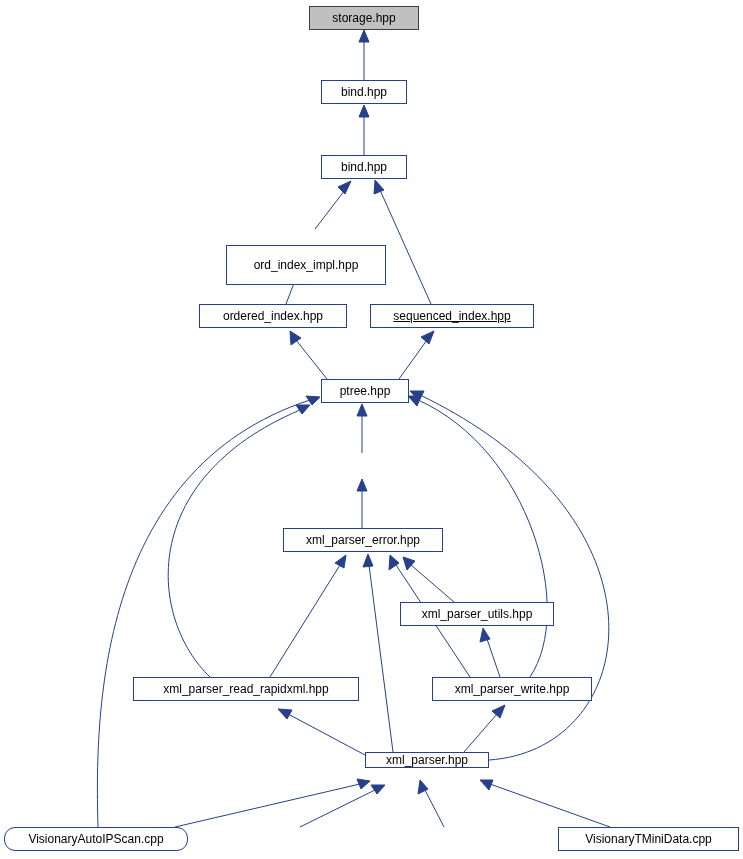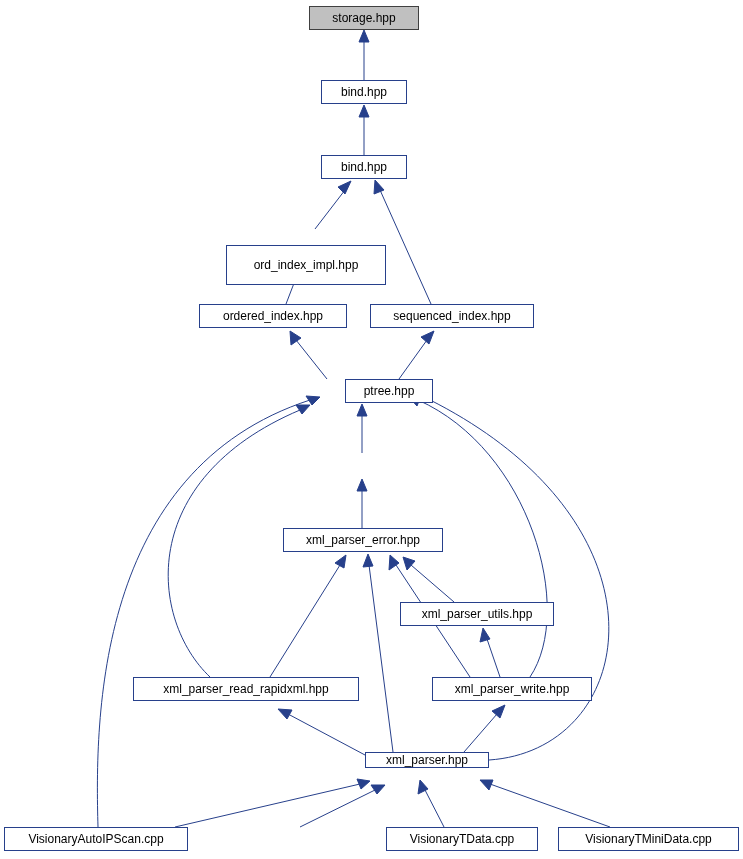--- a/index.html
+++ b/index.html
@@ -188,44 +188,41 @@
     </div>
   <div class="node" style="left:321px; top:155px; width:86px; height:24px;">
       <span>bind.hpp</span>
     </div>
   <div class="node" style="left:226px; top:229px; width:160px; height:40px;margin-top:16px;">
       <span>ord_index_impl.hpp</span>
     </div>
   <div class="node" style="left:199px; top:304px; width:148px; height:24px;">
       <span>ordered_index.hpp</span>
     </div>
-  <div class="node" style="left:370px; top:304px; width:164px; height:24px;">
+  <div class="node" style="left:370px; top:304px; width:164px; height:24px;text-decoration:underline;">
       <span>sequenced_index.hpp</span>
     </div>
-  <div class="node" style="left:321px; top:379px; width:88px; height:24px;margin-left:24px;">
+  <div class="node" style="left:321px; top:379px; width:88px; height:24px;">
       <span>ptree.hpp</span>
     </div>
   <div class="node" style="left:283px; top:528px; width:160px; height:24px;">
       <span>xml_parser_error.hpp</span>
     </div>
   <div class="node" style="left:400px; top:602px; width:154px; height:24px;">
       <span>xml_parser_utils.hpp</span>
     </div>
   <div class="node" style="left:133px; top:677px; width:226px; height:24px;">
       <span>xml_parser_read_rapidxml.hpp</span>
     </div>
   <div class="node" style="left:432px; top:677px; width:160px; height:24px;">
       <span>xml_parser_write.hpp</span>
     </div>
   <div class="node" style="left:365px; top:752px; width:124px; height:16px;">
       <span>xml_parser.hpp</span>
     </div>
-  <div class="node" style="left:4px; top:827px; width:184px; height:24px;">
+  <div class="node" style="left:4px; top:827px; width:184px; height:24px;border-radius:11px;">
       <span>VisionaryAutoIPScan.cpp</span>
-    </div>
-  <div class="node" style="left:386px; top:827px; width:152px; height:24px;">
-      <span>VisionaryTData.cpp</span>
     </div>
   <div class="node" style="left:558px; top:827px; width:181px; height:24px;">
       <span>VisionaryTMiniData.cpp</span>
     </div>
 
 </div>
 
 </body></html>

